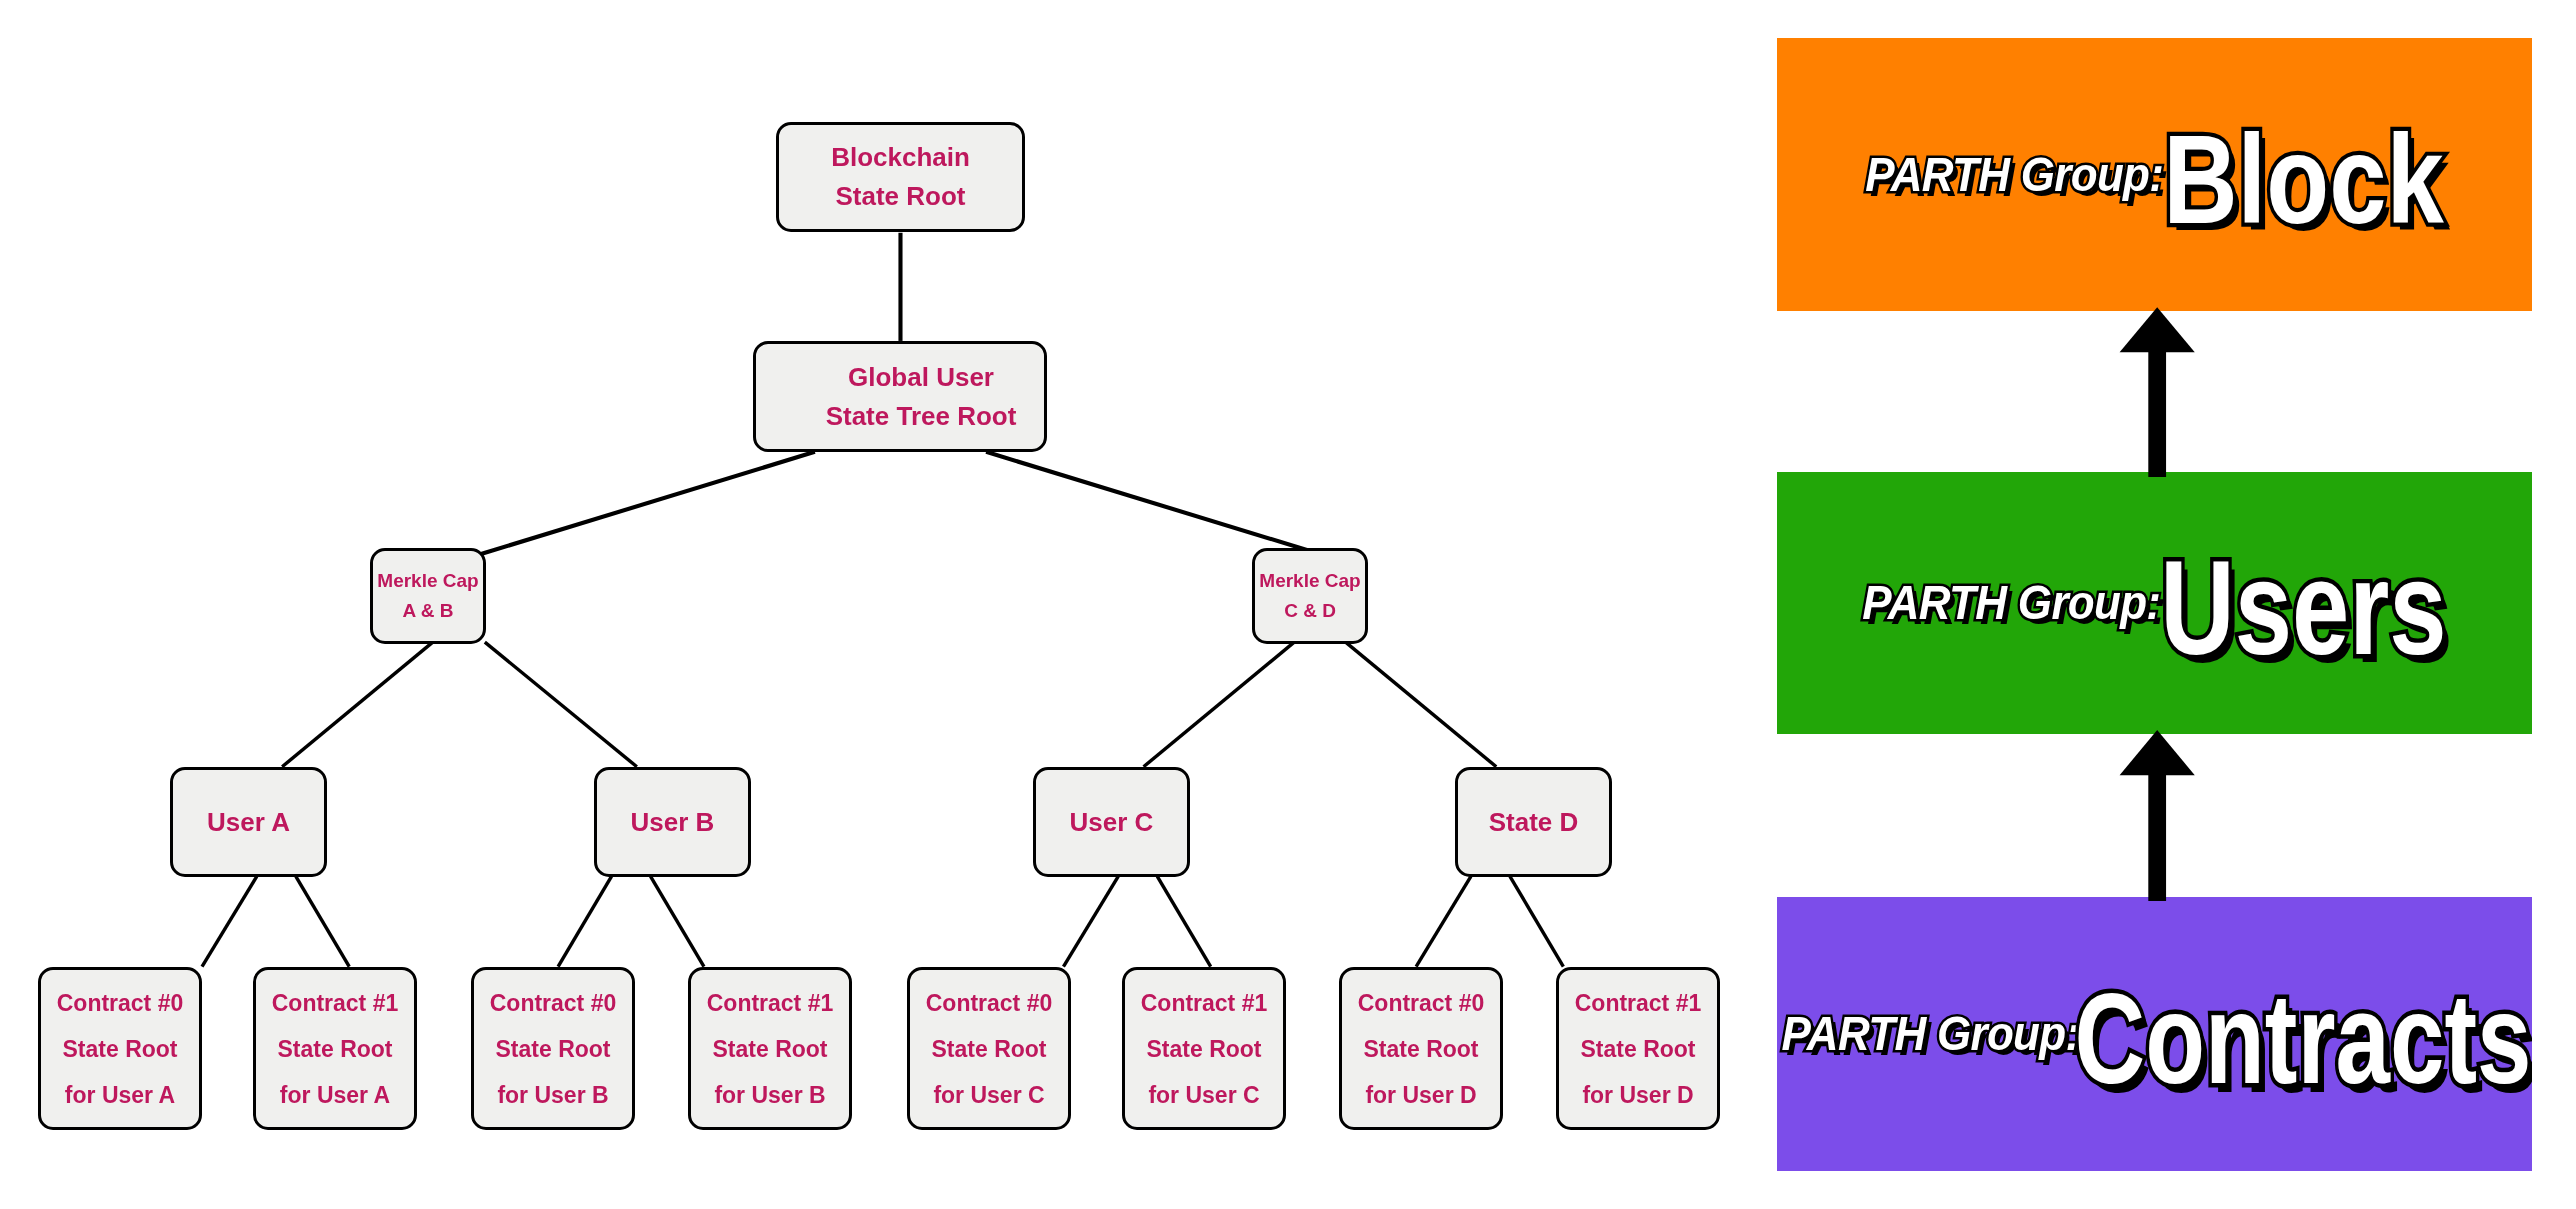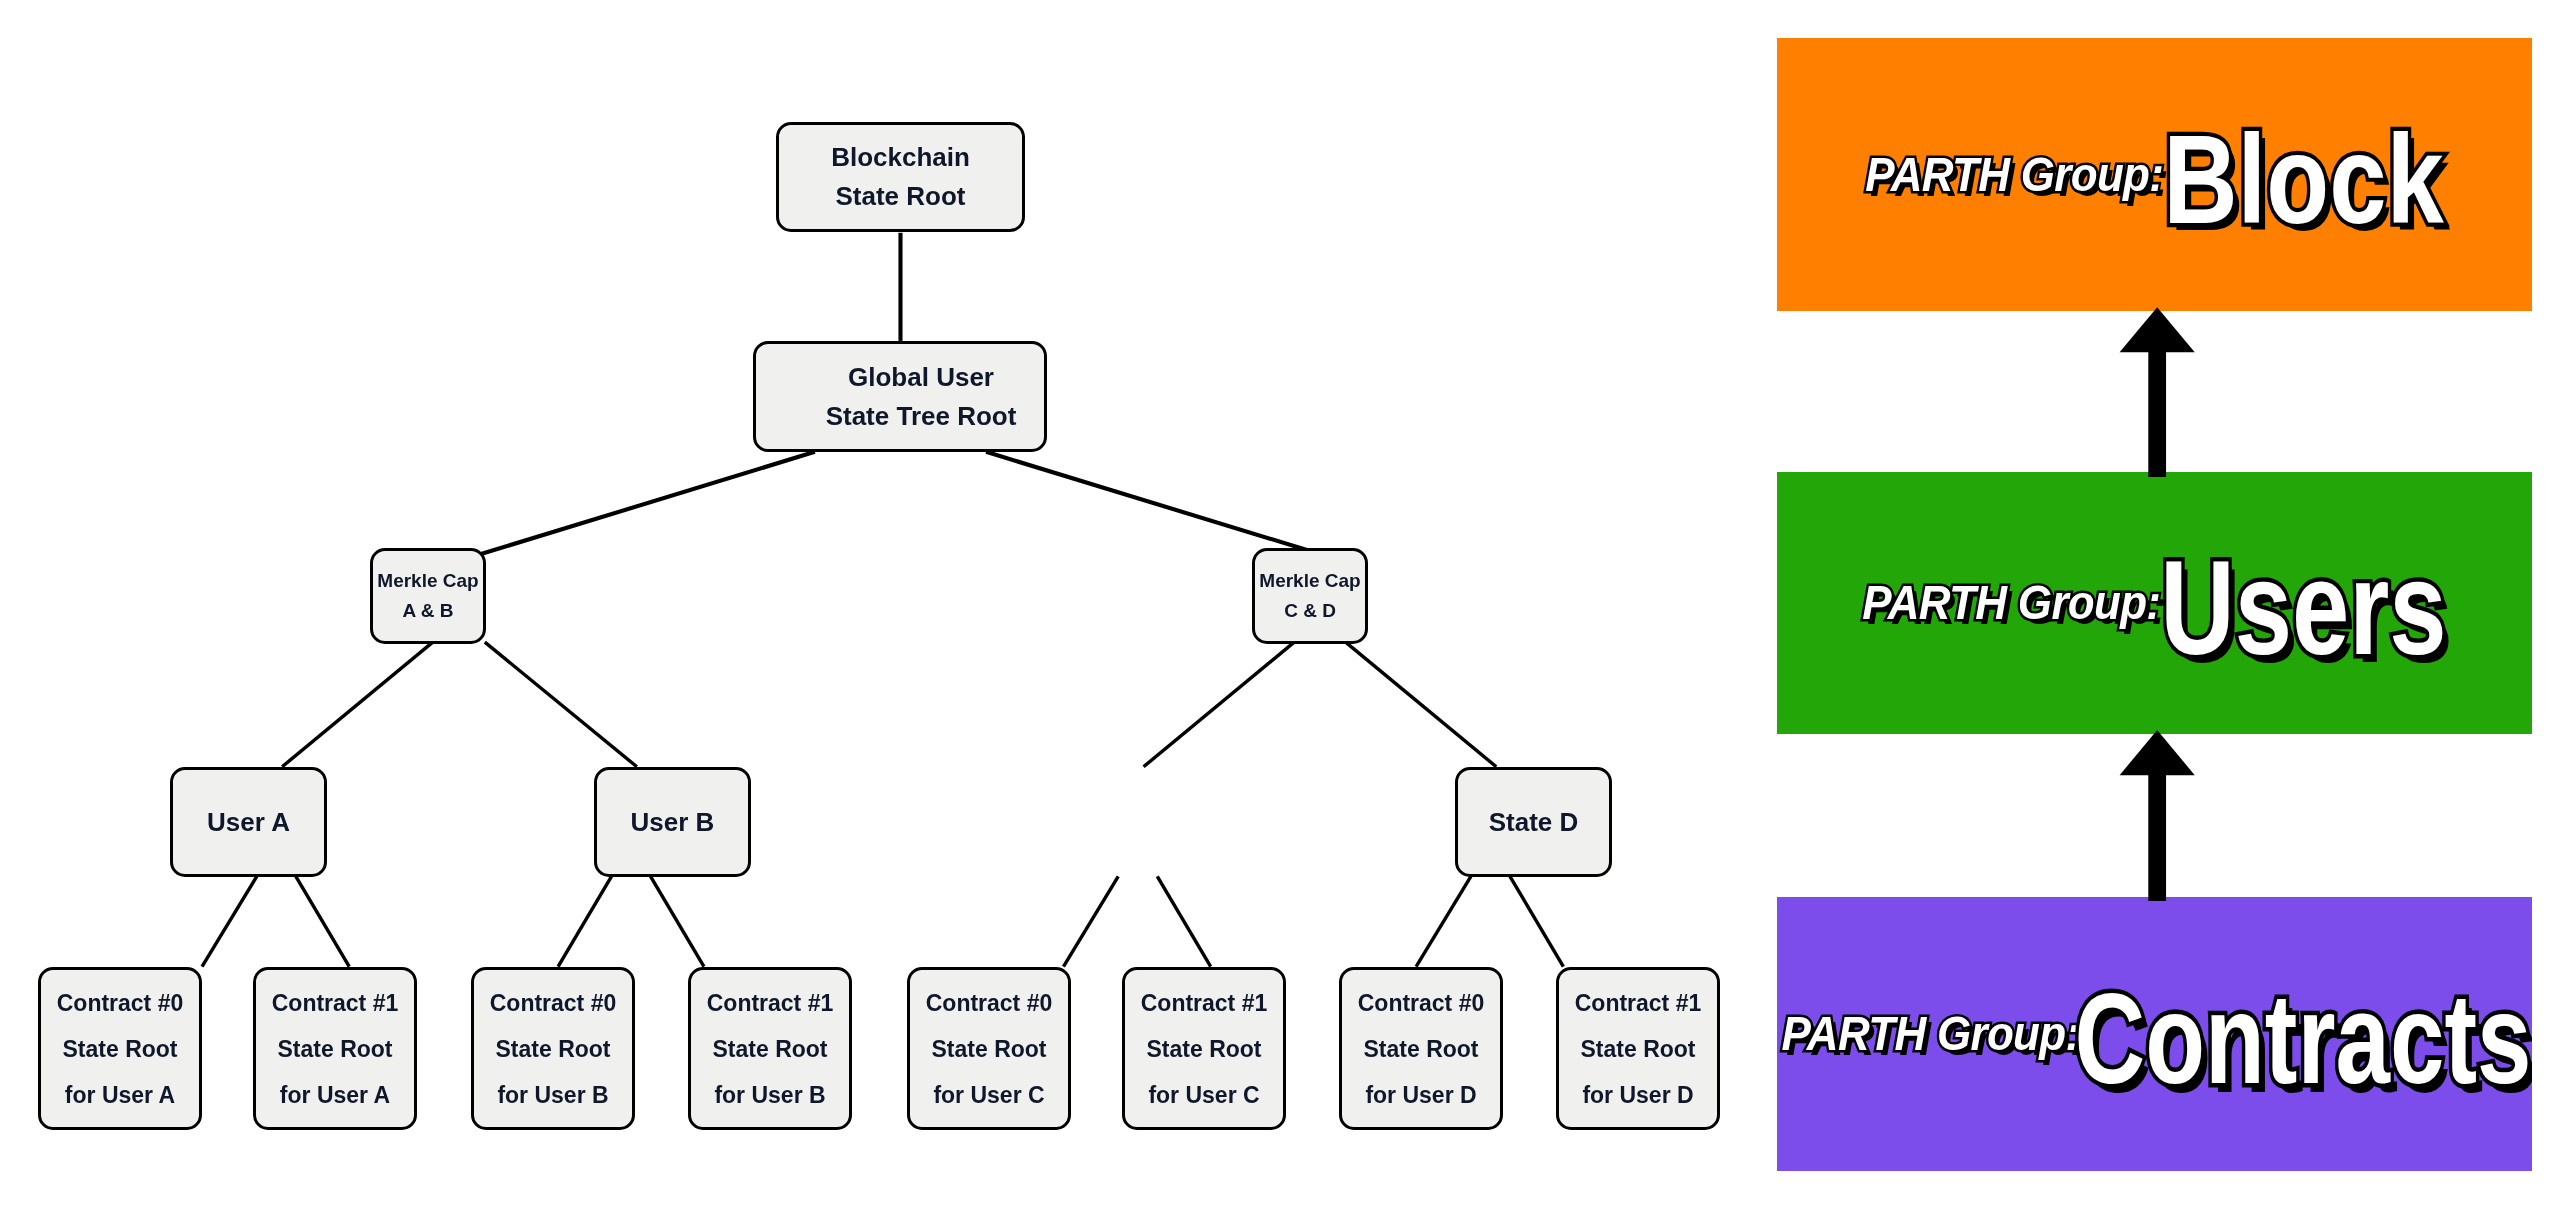--- a/index.html
+++ b/index.html
@@ -34,21 +34,21 @@
   .node {
     position: absolute;
     box-sizing: border-box;
     background: #f0f0ee;
     border: 3.4px solid #000000;
     border-radius: 15px;
     display: flex;
     flex-direction: column;
     align-items: center;
     justify-content: center;
-    color: #0f172a;
+    color: #be185d;
     font-weight: bold;
     text-align: center;
     line-height: 1.5;
     z-index: 5;
   }
   .node .ln { display: block; white-space: nowrap; }
   .node-root    { font-size: 26px; }
   .node-global  { font-size: 26px; padding-left: 42px; }
   .node-cap     { font-size: 19px; line-height: 1.6; }
   .node-user    { font-size: 26px; }
@@ -144,20 +144,23 @@
       <span class="ln">Merkle Cap</span>
       <span class="ln">C &amp; D</span>
     </div>
 
     <div class="node node-user" style="left:170px; top:767px; width:157px; height:110px;">
       <span class="ln">User A</span>
     </div>
     <div class="node node-user" style="left:594px; top:767px; width:157px; height:110px;">
       <span class="ln">User B</span>
     </div>
+    <div class="node node-user" style="left:1033px; top:767px; width:157px; height:110px;">
+      <span class="ln">User C</span>
+    </div>
     <div class="node node-user" style="left:1455px; top:767px; width:157px; height:110px;">
       <span class="ln">State D</span>
     </div>
 
     <div class="node node-contract" style="left:38px; top:967px; width:164px; height:163px;">
       <span class="ln">Contract #0</span>
       <span class="ln">State Root</span>
       <span class="ln">for User A</span>
     </div>
     <div class="node node-contract" style="left:253px; top:967px; width:164px; height:163px;">

